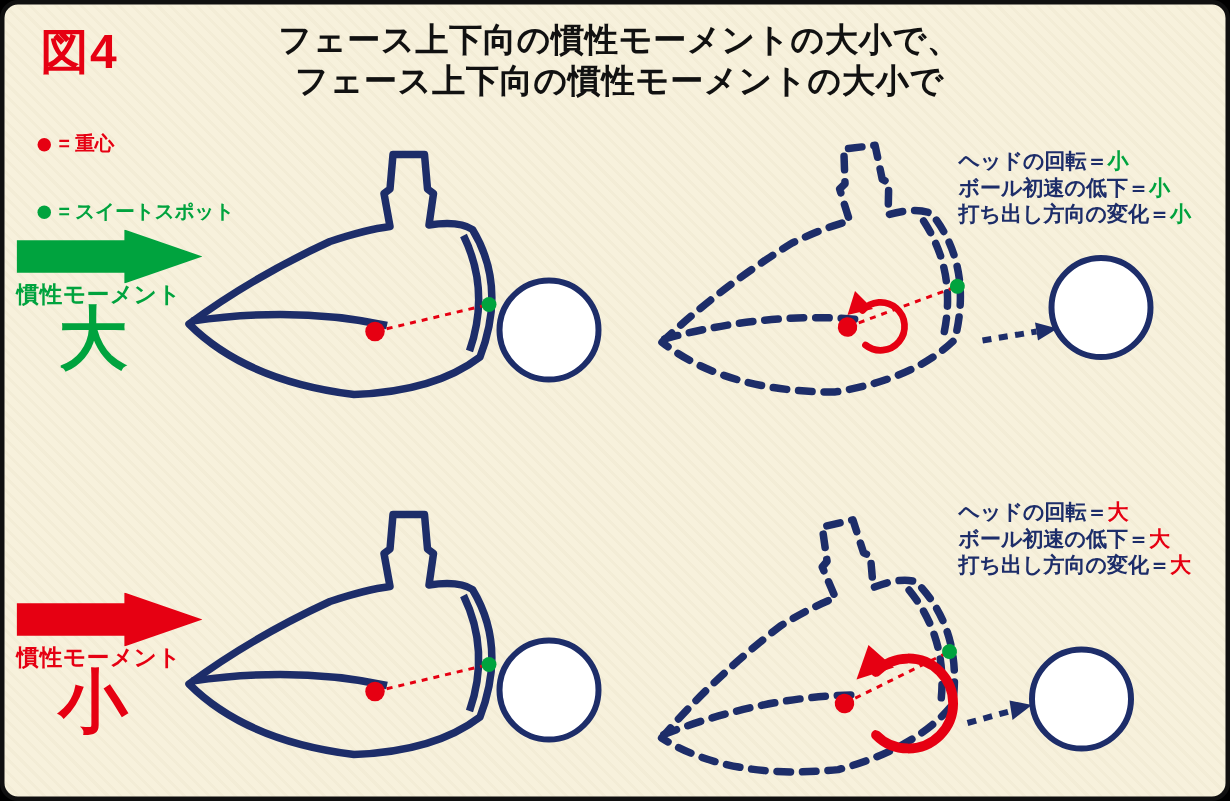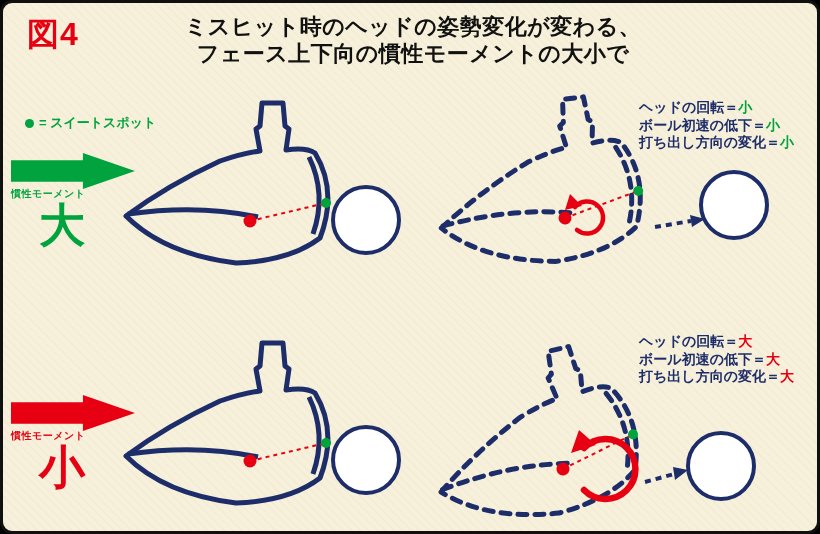--- a/index.html
+++ b/index.html
@@ -40,21 +40,21 @@
   .dot{width:9px;height:9px;border-radius:50%;display:inline-block;}
   .dot.red-bg{background:var(--red);}
   .dot.green-bg{background:var(--green);}
 
   .moi-arrow{
     width:124px;height:36px;
     clip-path:polygon(0 20%, 58% 20%, 58% 0, 100% 50%, 58% 100%, 58% 80%, 0 80%);
   }
   .green-bg-fill{background:var(--green);}
   .red-bg-fill{background:var(--red);}
-  .moi-text{font-size:10px;font-weight:800;letter-spacing:0.5px;}
+  .moi-text{font-size:15px;font-weight:800;letter-spacing:0.5px;}
   .moi-size{font-size:46px;font-weight:900;line-height:48px;}
   .green-text{color:var(--green);}
   .red-text{color:var(--red);}
 
   .notes{width:185px;}
   .note-line{font-size:14px;font-weight:800;line-height:17.5px;color:var(--navy);white-space:nowrap;}
   .note-line .val-green{color:var(--green);}
   .note-line .val-red{color:var(--red);}
 </style>
 </head>
@@ -71,25 +71,29 @@
         <line x1="142" y1="130" x2="218" y2="112" stroke="#e60012" stroke-width="2" stroke-dasharray="4 4" stroke-linecap="butt"></line>
         <circle cx="142" cy="130" r="6.5" fill="#e60012" stroke="none"></circle>
         <circle cx="218" cy="112" r="5" fill="#00a33e" stroke="none"></circle>
       </g>
     </defs>
   </svg>
 
   <div class="abs fig-label">図4</div>
 
   <div class="abs title">
-    <div>ミスヒット時のヘッドの姿勢変化が変わる、</div>
+    <div>フェース上下向の慣性モーメントの大小で、</div>
     <div>フェース上下向の慣性モーメントの大小で</div>
   </div>
 
   <div class="abs legend">
+    <div class="legend-item cog">
+      <span class="dot red-bg"></span>
+      <span>= 重心</span>
+    </div>
     <div class="legend-item sweet">
       <span class="dot green-bg"></span>
       <span>= スイートスポット</span>
     </div>
   </div>
 
   <div class="abs moi-arrow green-bg-fill" style="left:8px;top:150px"></div>
   <div class="abs moi-text green-text" style="left:8px;top:184px">慣性モーメント</div>
   <div class="abs moi-size green-text" style="left:36px;top:198px">大</div>
 

